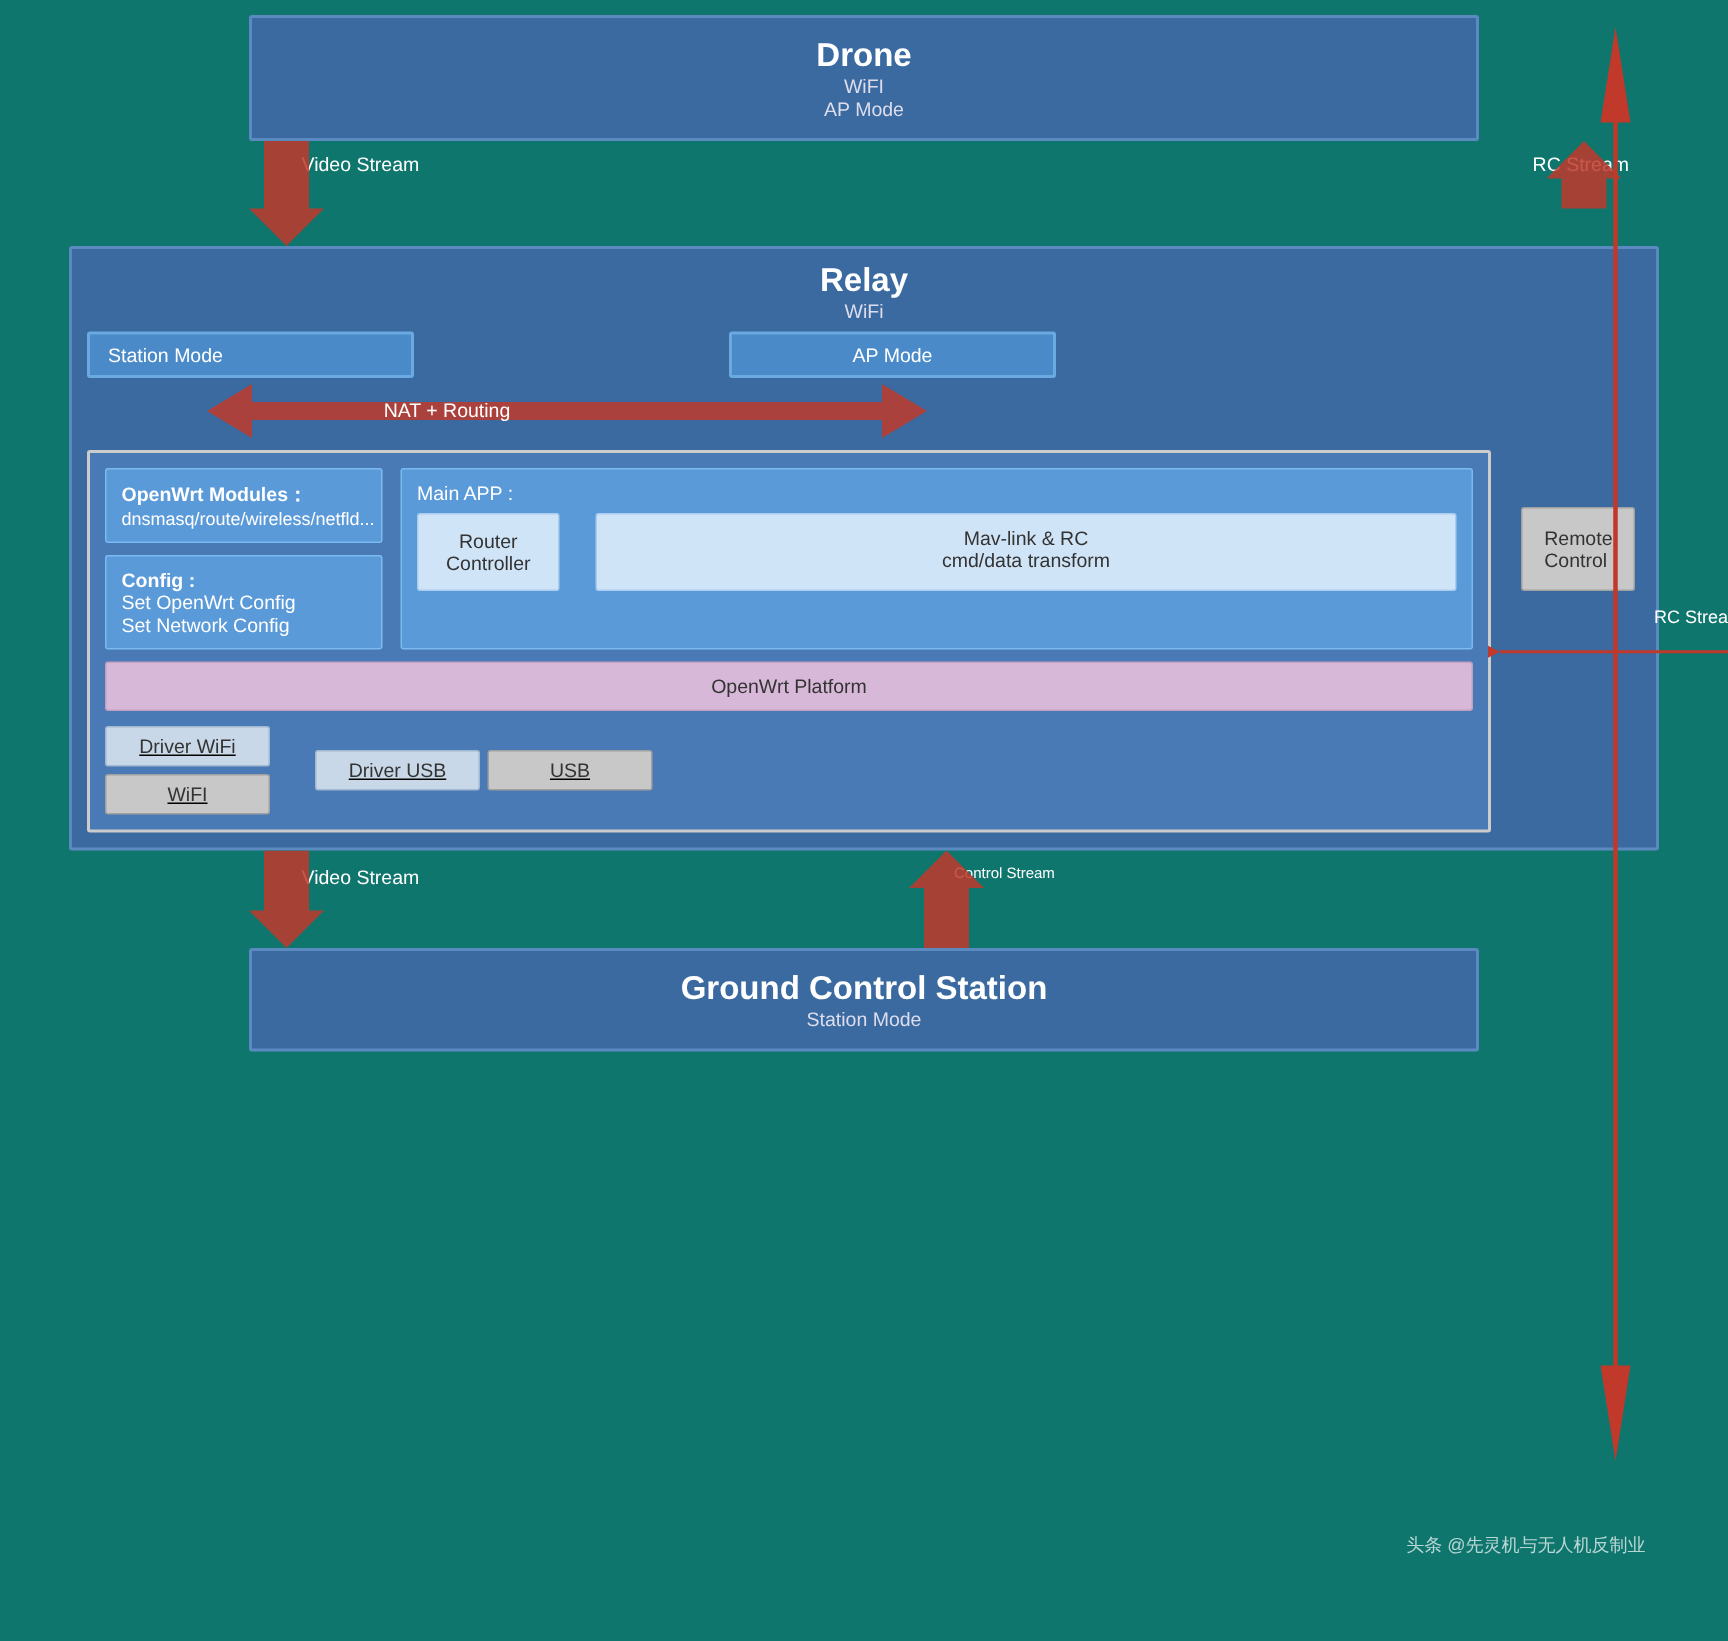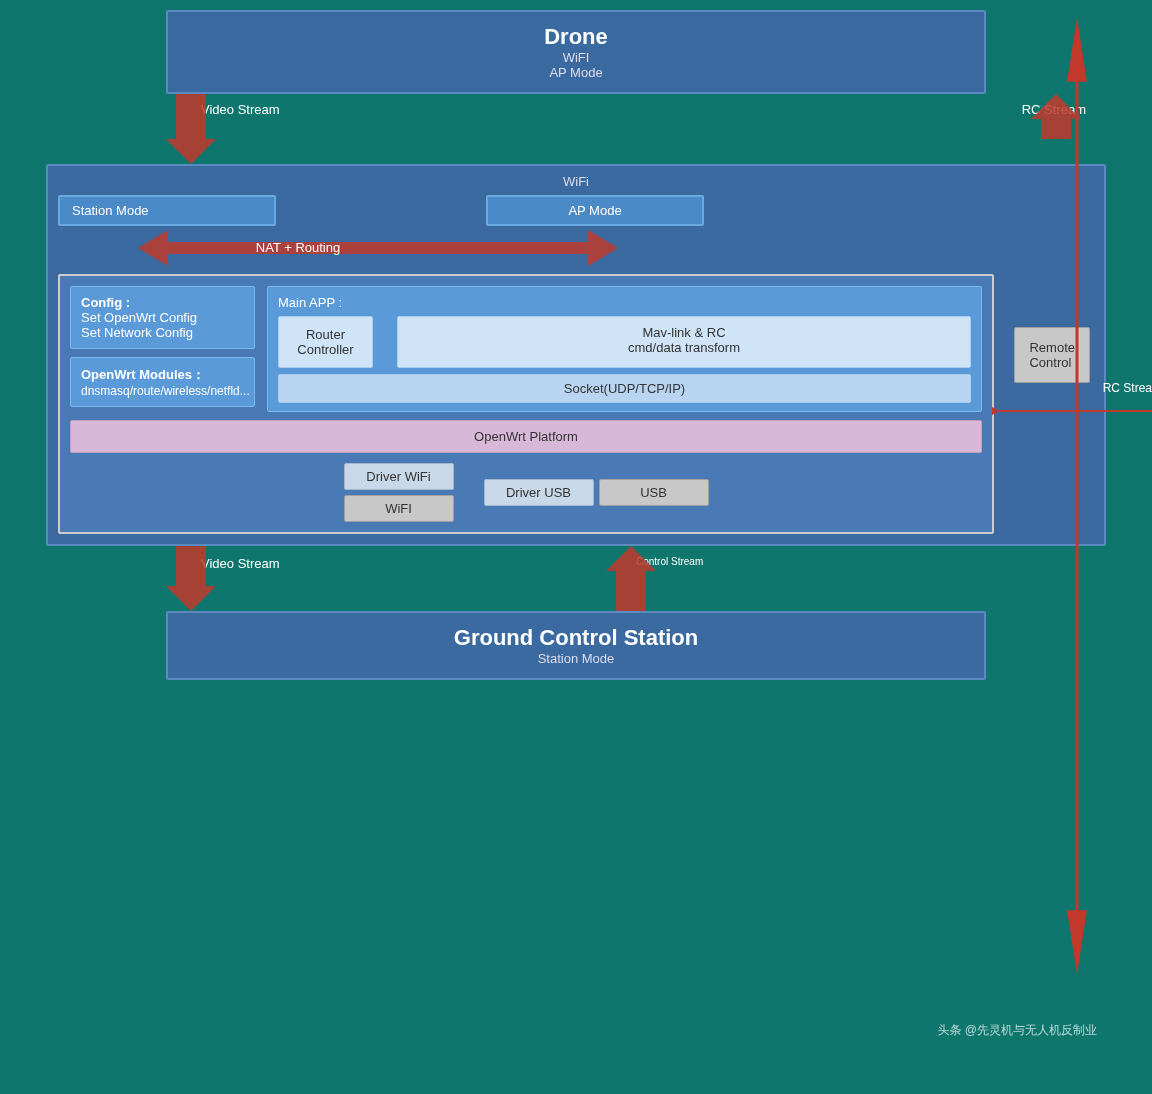--- a/index.html
+++ b/index.html
@@ -42,20 +42,21 @@
 
       <svg style="position:absolute; right:25px; top:0px;" width="50" height="70" viewBox="0 0 50 70">
 
         <polygon points="25,0 50,25 40,25 40,45 10,45 10,25 0,25" fill="#c0392b" opacity="0.85"></polygon>
       </svg>
     </div>
 
     <div style="background:#3a6aa0; border:2px solid #5a8ac0; width:1060px; margin:0 auto; border-radius:2px; padding:8px 10px 10px 10px; position:relative;">
 
       <div style="text-align:center; margin-bottom:6px;">
+        <div style="font-size:22px; font-weight:bold; color:#fff;">Relay</div>
         <div style="font-size:13px; color:#dde;">WiFi</div>
       </div>
 
       <div style="display:flex; gap:10px; margin-bottom:0px;">
         <div style="background:#4a8ac8; border:2px solid #6aaae0; flex:1; max-width:400px; padding:6px 12px; border-radius:2px; color:#fff; font-size:13px;">
           <span>Station Mode</span>
         </div>
         <div style="flex:1;"></div>
         <div style="background:#4a8ac8; border:2px solid #6aaae0; flex:1; max-width:400px; padding:6px 12px; border-radius:2px; color:#fff; font-size:13px; text-align:center;">
           <span>AP Mode</span>
@@ -80,57 +81,54 @@
         <div style="position:absolute; left:240px; top:14px; transform:translateX(-50%); color:#fff; font-size:13px; font-weight:normal; z-index:3; white-space:nowrap;">NAT + Routing</div>
       </div>
 
       <div style="border:2px solid #ccc; background:#4a7ab5; padding:10px; border-radius:2px; position:relative; margin-right:100px;">
 
         <div style="display:flex; gap:12px; margin-bottom:8px;">
 
           <div style="display:flex; flex-direction:column; gap:8px; width:185px;">
 
             <div style="background:#5a9ad8; border:1.5px solid #7abaf0; padding:8px 10px; border-radius:2px; color:#fff; font-size:13px;">
+              <div style="font-weight:bold;">OpenWrt Modules：</div>
+              <div style="font-size:12px;">dnsmasq/route/wireless/netfld...</div>
+            </div>
+
+            <div style="background:#5a9ad8; border:1.5px solid #7abaf0; padding:8px 10px; border-radius:2px; color:#fff; font-size:13px;">
               <div style="font-weight:bold;">Config :</div>
               <div>Set OpenWrt Config</div>
               <div>Set Network Config</div>
-            </div>
-
-            <div style="background:#5a9ad8; border:1.5px solid #7abaf0; padding:8px 10px; border-radius:2px; color:#fff; font-size:13px;">
-              <div style="font-weight:bold;">OpenWrt Modules：</div>
-              <div style="font-size:12px;">dnsmasq/route/wireless/netfld...</div>
             </div>
           </div>
 
           <div style="flex:1; background:#5a9ad8; border:1.5px solid #7abaf0; padding:8px 10px; border-radius:2px;">
             <div style="color:#fff; font-size:13px; margin-bottom:6px;">Main APP :</div>
             <div style="display:flex; gap:24px; margin-bottom:6px;">
 
               <div style="background:#d0e4f8; border:1.5px solid #aaccee; padding:10px 12px; border-radius:2px; color:#333; font-size:13px; text-align:center; min-width:95px;">
                 <div style="white-space:pre-line;">Router
 Controller</div>
               </div>
 
               <div style="background:#d0e4f8; border:1.5px solid #aaccee; padding:8px 12px; border-radius:2px; color:#333; font-size:13px; text-align:center; flex:1;">
                 <div style="white-space:pre-line;">Mav-link &amp; RC
 cmd/data transform</div>
               </div>
             </div>
 
-            <div style="background:#b8d4f0; border:1.5px solid #aaccee; padding:6px 14px; border-radius:2px; color:#333; font-size:13px; text-align:center; width:100%;">
-              <span>Socket(UDP/TCP/IP)</span>
-            </div>
           </div>
         </div>
 
         <div style="background:#d8b8d8; border:1.5px solid #c0a0c0; padding:8px; border-radius:2px; text-align:center; color:#333; font-size:13px; margin-bottom:10px;">
           <span>OpenWrt Platform</span>
         </div>
 
-        <div style="display:flex; justify-content:center; gap:30px;">
+        <div style="display:flex; justify-content:flex-start; gap:30px;text-decoration:underline;">
           <div style="display:flex; flex-direction:column; gap:5px; align-items:center;">
             <div style="background:#c8d8e8; border:1.5px solid #a0b8d0; padding:5px 20px; border-radius:2px; color:#333; font-size:13px; text-align:center; min-width:110px;">
               <span>Driver WiFi</span>
             </div>
             <div style="background:#c8c8c8; border:1.5px solid #a0a0a0; padding:5px 20px; border-radius:2px; color:#333; font-size:13px; text-align:center; min-width:110px;">
               <span>WiFI</span>
             </div>
           </div>
           <div style="display:flex; flex-direction:row; gap:5px; align-items:center;">
             <div style="background:#c8d8e8; border:1.5px solid #a0b8d0; padding:5px 20px; border-radius:2px; color:#333; font-size:13px; text-align:center; min-width:110px;">

